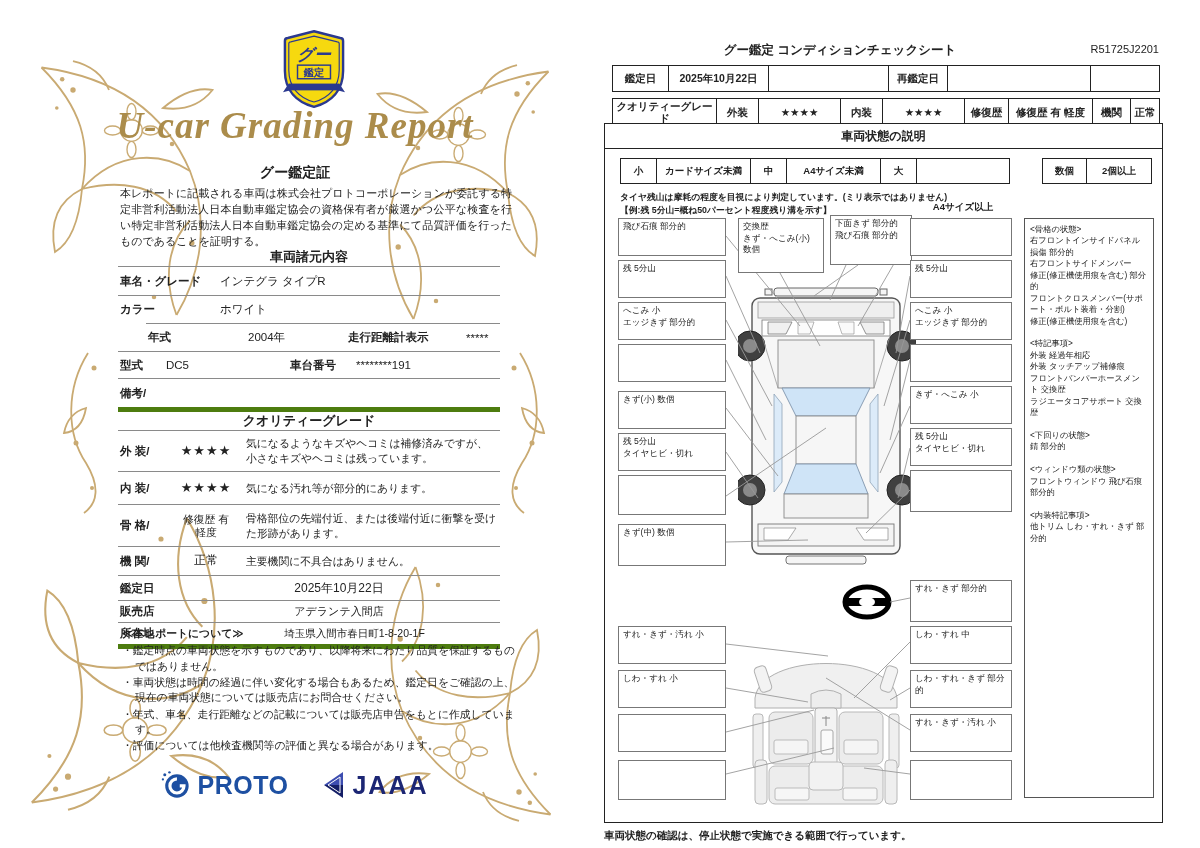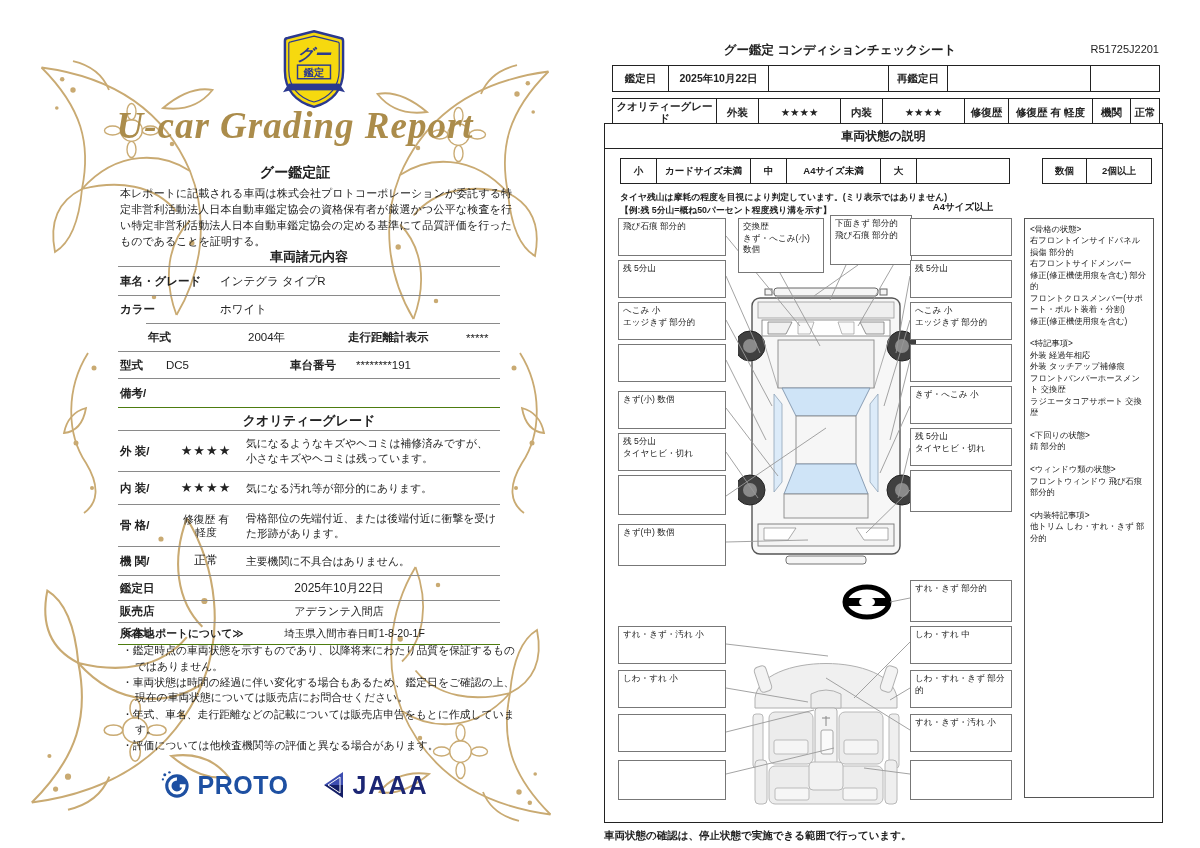--- a/index.html
+++ b/index.html
@@ -10,21 +10,21 @@
   
   #pageL { position:absolute; left:30px; top:18px; width:530px; height:812px; }
   .orn { position:absolute; pointer-events:none; }
   .badge { position:absolute; left:252px; top:12px; width:64px; height:80px; }
   .rtitle { position:absolute; left:0; top:86px; width:530px; text-align:center;
             font-family:"Liberation Serif","DejaVu Serif",serif; font-style:italic; font-weight:bold;
             font-size:37px; color:#ab8c4b; letter-spacing:1px; }
   .rsub { position:absolute; left:0; top:146px; width:530px; text-align:center; font-size:14px; font-weight:bold; }
   .intro { position:absolute; left:90px; top:168px; width:392px; font-size:11px; line-height:1.45; text-align:justify; }
   .secT { position:absolute; width:382px; left:88px; text-align:center; font-size:13px; font-weight:bold; }
-  .ltab { position:absolute; left:88px; width:382px; border-bottom:1px solid #4d7c0f; }
+  .ltab { position:absolute; left:88px; width:382px; border-bottom:5px solid #4d7c0f; }
   .lrow { display:flex; align-items:center; border-top:1px solid #8a8a8a; font-size:11.5px; }
   .lrow > div { padding:0 2px; }
   .lab { font-weight:bold; }
   .gval { text-align:center; font-size:12px; line-height:1.15; }
   .stars { letter-spacing:1px; font-size:13px; }
   .gdesc { font-size:10.8px; line-height:1.35; }
   .about { position:absolute; left:92px; top:608px; width:398px; font-size:10.8px; line-height:1.42; }
   .about .ttl { font-weight:bold; margin-bottom:2px; }
   .bullet { padding-left:13px; text-indent:-13px; margin-bottom:1px; }
   .logos { position:absolute; left:0; top:752px; width:530px; display:flex; justify-content:center; align-items:center; gap:34px; }

